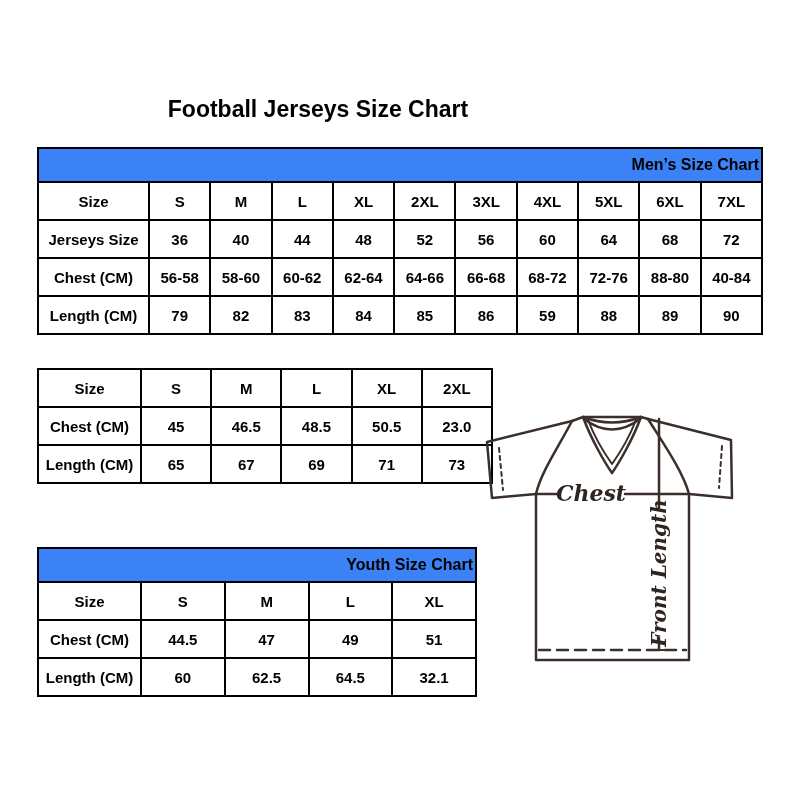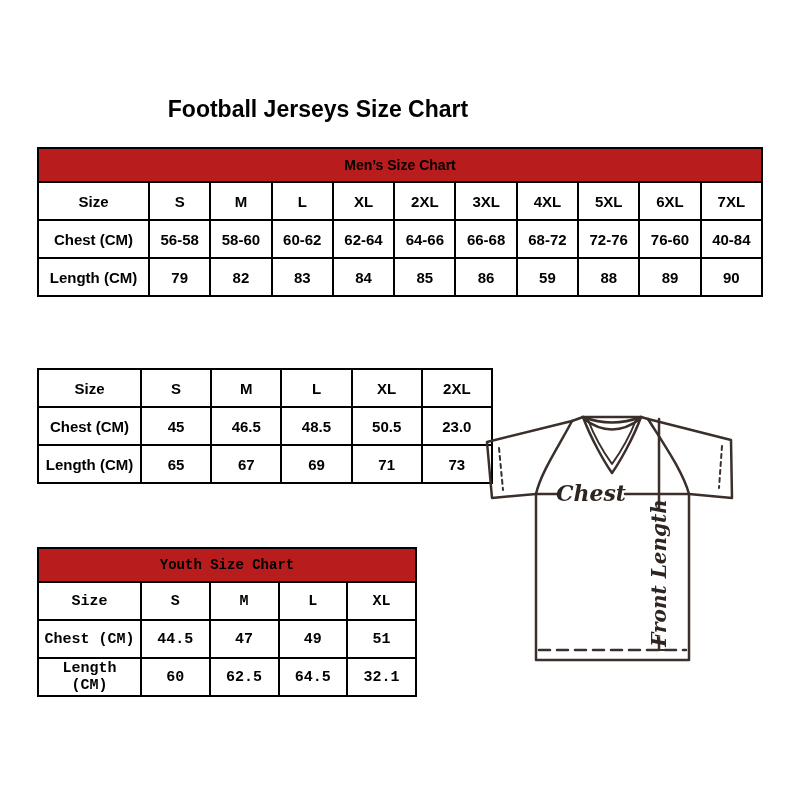--- a/index.html
+++ b/index.html
@@ -15,25 +15,25 @@
   table.size-table {
     position:absolute; border-collapse:collapse; table-layout:fixed;
     font-family:"Liberation Sans", sans-serif; font-weight:bold;
     font-size:15px; color:#000; background:#fff;
   }
   table.size-table td {
     border:2px solid #000; text-align:center; vertical-align:middle;
     height:38px; padding:0 2px; overflow:hidden;
   }
   table.size-table tr.section-header td {
-    background:#b91c1c; font-size:14px; height:34px;
+    background:#3b82f6; font-size:16px; height:34px;text-align:right;
   }
   #men-table   { left:37px; top:147px; width:726px; }
   #women-table { left:37px; top:368px; width:456px; }
-  #youth-table { left:37px; top:547px; width:380px;font-family:Liberation Mono, monospace; }
+  #youth-table { left:37px; top:547px; width:440px; }
   .jersey-wrap { position:absolute; left:477px; top:410px; width:264px; height:260px; }
   .jersey-wrap svg { width:100%; height:100%; display:block; }
   .diagram-label {
     font-family:"DejaVu Serif", serif; font-style:italic; font-weight:bold;
     fill:#2e2520;
   }
 </style>
 </head>
 <body>
 
@@ -64,30 +64,43 @@
     <td>L</td>
     <td>XL</td>
     <td>2XL</td>
     <td>3XL</td>
     <td>4XL</td>
     <td>5XL</td>
     <td>6XL</td>
     <td>7XL</td>
   </tr>
   <tr>
+    <td>Jerseys Size</td>
+    <td>36</td>
+    <td>40</td>
+    <td>44</td>
+    <td>48</td>
+    <td>52</td>
+    <td>56</td>
+    <td>60</td>
+    <td>64</td>
+    <td>68</td>
+    <td>72</td>
+  </tr>
+  <tr>
     <td>Chest (CM)</td>
     <td>56-58</td>
     <td>58-60</td>
     <td>60-62</td>
     <td>62-64</td>
     <td>64-66</td>
     <td>66-68</td>
     <td>68-72</td>
     <td>72-76</td>
-    <td>76-60</td>
+    <td>88-80</td>
     <td>40-84</td>
   </tr>
   <tr>
     <td>Length (CM)</td>
     <td>79</td>
     <td>82</td>
     <td>83</td>
     <td>84</td>
     <td>85</td>
     <td>86</td>

